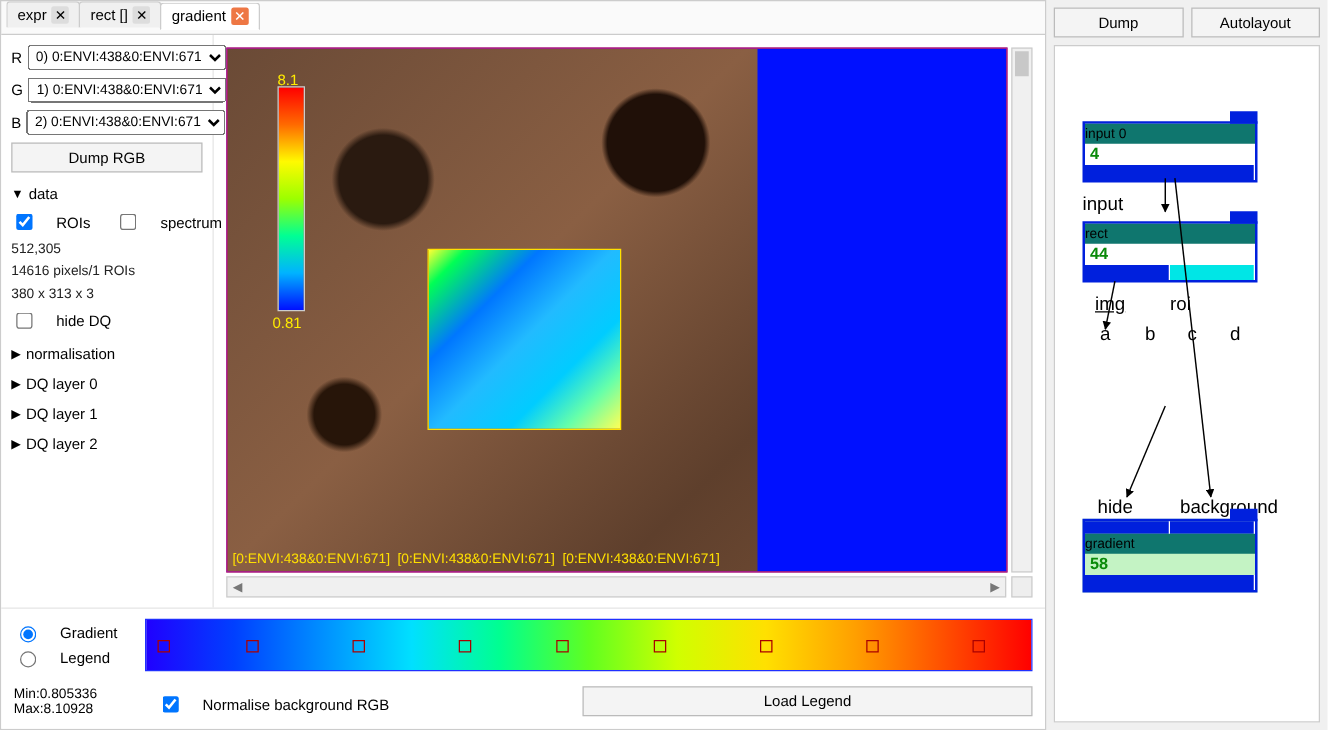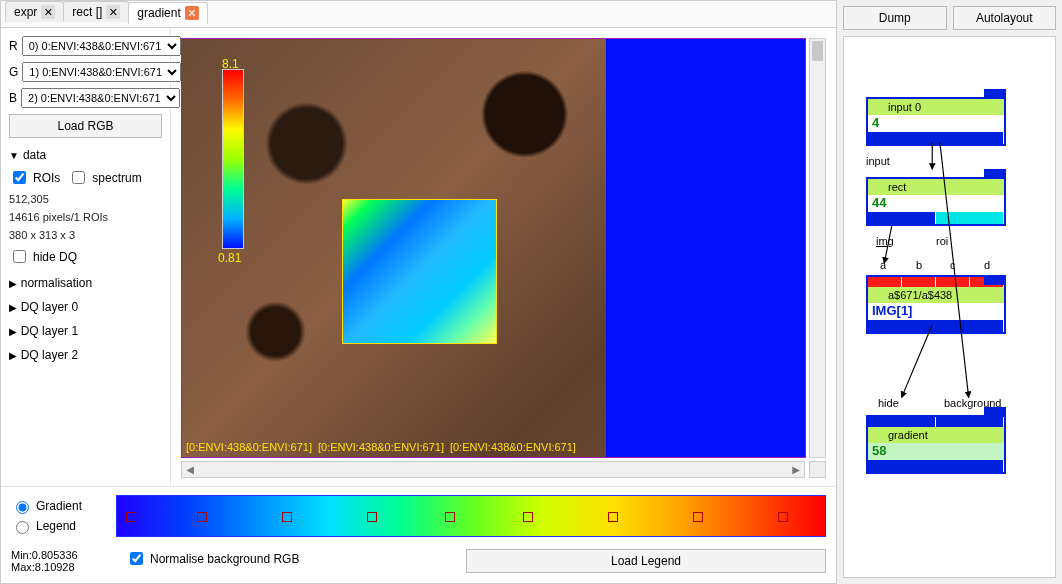--- a/index.html
+++ b/index.html
@@ -17,21 +17,21 @@
 
   .content { flex:1; display:flex; background:#fff; border-top:1px solid #ccc; flex-direction:column; }
   .upper { display:flex; flex:1; }
   .left-config { width:170px; padding:8px; display:flex; flex-direction:column; gap:6px; border-right:1px solid #e5e5e5; }
   .chan-row { display:flex; align-items:center; gap:4px; }
   .chan-row label { width:12px; }
   .chan-row select { flex:1; font-size:11px; padding:2px; }
   .btn { background:#f4f4f4; border:1px solid #bbb; padding:4px; cursor:pointer; font-size:12px; }
   .section-head { display:flex; align-items:center; gap:4px; cursor:pointer; margin-top:4px;}
   .tri { font-size:10px; }
-  .chk { display:flex; align-items:center; gap:4px; }
+  .chk { display:flex; align-items:center; gap:16px; }
   .small { font-size:11px; color:#222; }
 
   .viewer-area { flex:1; position:relative; padding:10px; }
   .viewer { position:absolute; left:10px; top:10px; right:30px; bottom:28px; border:1px solid #a21caf; background:#b91c1c; overflow:hidden; }
   .viewer .rock { position:absolute; inset:0; background:
       radial-gradient(circle at 20% 25%, #2a1a10 0 6%, transparent 7%),
       radial-gradient(circle at 55% 18%, #201008 0 8%, transparent 9%),
       radial-gradient(circle at 80% 10%, #1a0d06 0 5%, transparent 6%),
       radial-gradient(circle at 35% 55%, #332218 0 5%, transparent 6%),
       radial-gradient(circle at 15% 70%, #271509 0 4%, transparent 5%),
@@ -53,35 +53,35 @@
   .hscroll .lbtn, .hscroll .rbtn { position:absolute; top:0; bottom:0; width:16px; display:flex; align-items:center; justify-content:center; color:#777; font-size:10px;}
   .hscroll .lbtn { left:0; }
   .hscroll .rbtn { right:0; }
   .zoom-box { width:17px; height:17px; background:#eee; border:1px solid #ccc; }
 
   .lower { display:flex; align-items:center; padding:8px 10px; gap:10px; border-top:1px solid #e5e5e5; }
   .radio-col { display:flex; flex-direction:column; gap:4px; width:95px; }
   .grad-strip { flex:1; height:42px; border:1px solid #2030ff; background: linear-gradient(to right,#2000ff,#0040ff,#0090ff,#00e0ff,#00ff90,#60ff20,#d0ff00,#ffe000,#ffa000,#ff5000,#ff0000); position:relative; }
   .handle { position:absolute; top:16px; width:10px; height:10px; border:1px solid #a00; background:transparent; transform:translateX(-50%); }
 
-  .foot-row { display:flex; align-items:flex-start; padding:4px 10px 10px 10px; gap:20px; }
+  .foot-row { display:flex; align-items:flex-end; padding:4px 10px 10px 10px; gap:20px; }
   .minmax { font-size:11px; width:95px; }
   .load-preset { flex:0 0 360px; margin-left:auto; }
 
   
   .side-buttons { display:flex; gap:6px; padding:6px; }
   .side-buttons .btn { flex:1; }
   .graph-canvas { flex:1; background:#fff; border:1px solid #ccc; position:relative; margin:0 6px 6px 6px; overflow:hidden; }
   .node { position:absolute; width:140px; border:2px solid #0020dd; background:#fff; }
-  .node .title-row { padding:2px 20px; font-size:11px; background:#bef264; display:flex; }
+  .node .title-row { padding:2px 0; font-size:11px; background:#0f766e; display:flex; }
   .node .count { color:#0a8a0a; font-weight:bold; padding:0 4px 2px 4px; font-size:13px; }
   .node .top-tab { position:absolute; right:-2px; top:-10px; width:22px; height:10px; background:#0020dd; }
   .node .foot-bar { height:12px; background:#0020dd; display:flex; }
   .node .foot-bar .seg { border-right:1px solid #fff; }
-  .port-label { position:absolute; font-size:11px; }
+  .port-label { position:absolute; font-size:15px; }
   .node.gradient-node { background:#c4f3c4; }
   svg.arrows { position:absolute; inset:0; pointer-events:none; }
 </style>
 </head>
 <body>
 
 <div class="app">
   <div class="main-panel">
     <div class="tabs">
       <div class="tab">
@@ -106,21 +106,21 @@
             <select><option>0) 0:ENVI:438&amp;0:ENVI:671</option></select>
           </div>
           <div class="chan-row">
             <label>G</label>
             <select><option>1) 0:ENVI:438&amp;0:ENVI:671</option></select>
           </div>
           <div class="chan-row">
             <label>B</label>
             <select><option>2) 0:ENVI:438&amp;0:ENVI:671</option></select>
           </div>
-          <button class="btn">Load RGB</button>
+          <button class="btn">Dump RGB</button>
 
           <div class="section-head">
             <span class="tri">▼</span>
             <span>data</span>
           </div>
           <div class="chk">
             <input type="checkbox" checked="" style="">
             <span>ROIs</span>
             <input type="checkbox" style="margin-left: 8px;">
             <span>spectrum</span>
@@ -242,34 +242,20 @@
           <div class="seg" style="flex:1; background:#00e6e6"></div>
         </div>
       </div>
       <div class="port-label" style="left:32px; top:198px;text-decoration:underline;">img</div>
       <div class="port-label" style="left:92px; top:198px;">roi</div>
 
       <div class="port-label" style="left:36px; top:222px;">a</div>
       <div class="port-label" style="left:72px; top:222px;">b</div>
       <div class="port-label" style="left:106px; top:222px;">c</div>
       <div class="port-label" style="left:140px; top:222px;">d</div>
-      <div class="node" style="left:22px; top:238px;">
-        <div class="foot-bar" style="height:10px; background:#ff1a1a;">
-          <div class="seg" style="flex:1"></div>
-            <div class="seg" style="flex:1"></div>
-            <div class="seg" style="flex:1"></div>
-            <div class="seg" style="flex:1"></div>
-        </div>
-        <div class="top-tab" style="top:-2px; background:#0020dd;"></div>
-        <div class="title-row">a$671/a$438</div>
-        <div class="count" style="color:#0020dd;">IMG[1]</div>
-        <div class="foot-bar">
-            <div class="seg" style="flex:1"></div>
-          </div>
-      </div>
 
       <div class="port-label" style="left:34px; top:360px;">hide</div>
       <div class="port-label" style="left:100px; top:360px;">background</div>
       <div class="node gradient-node" style="left:22px; top:378px;">
         <div class="foot-bar" style="height:10px;">
           <div class="seg" style="flex:1"></div>
             <div class="seg" style="flex:1"></div>
         </div>
         <div class="top-tab"></div>
         <div class="title-row">gradient</div>

